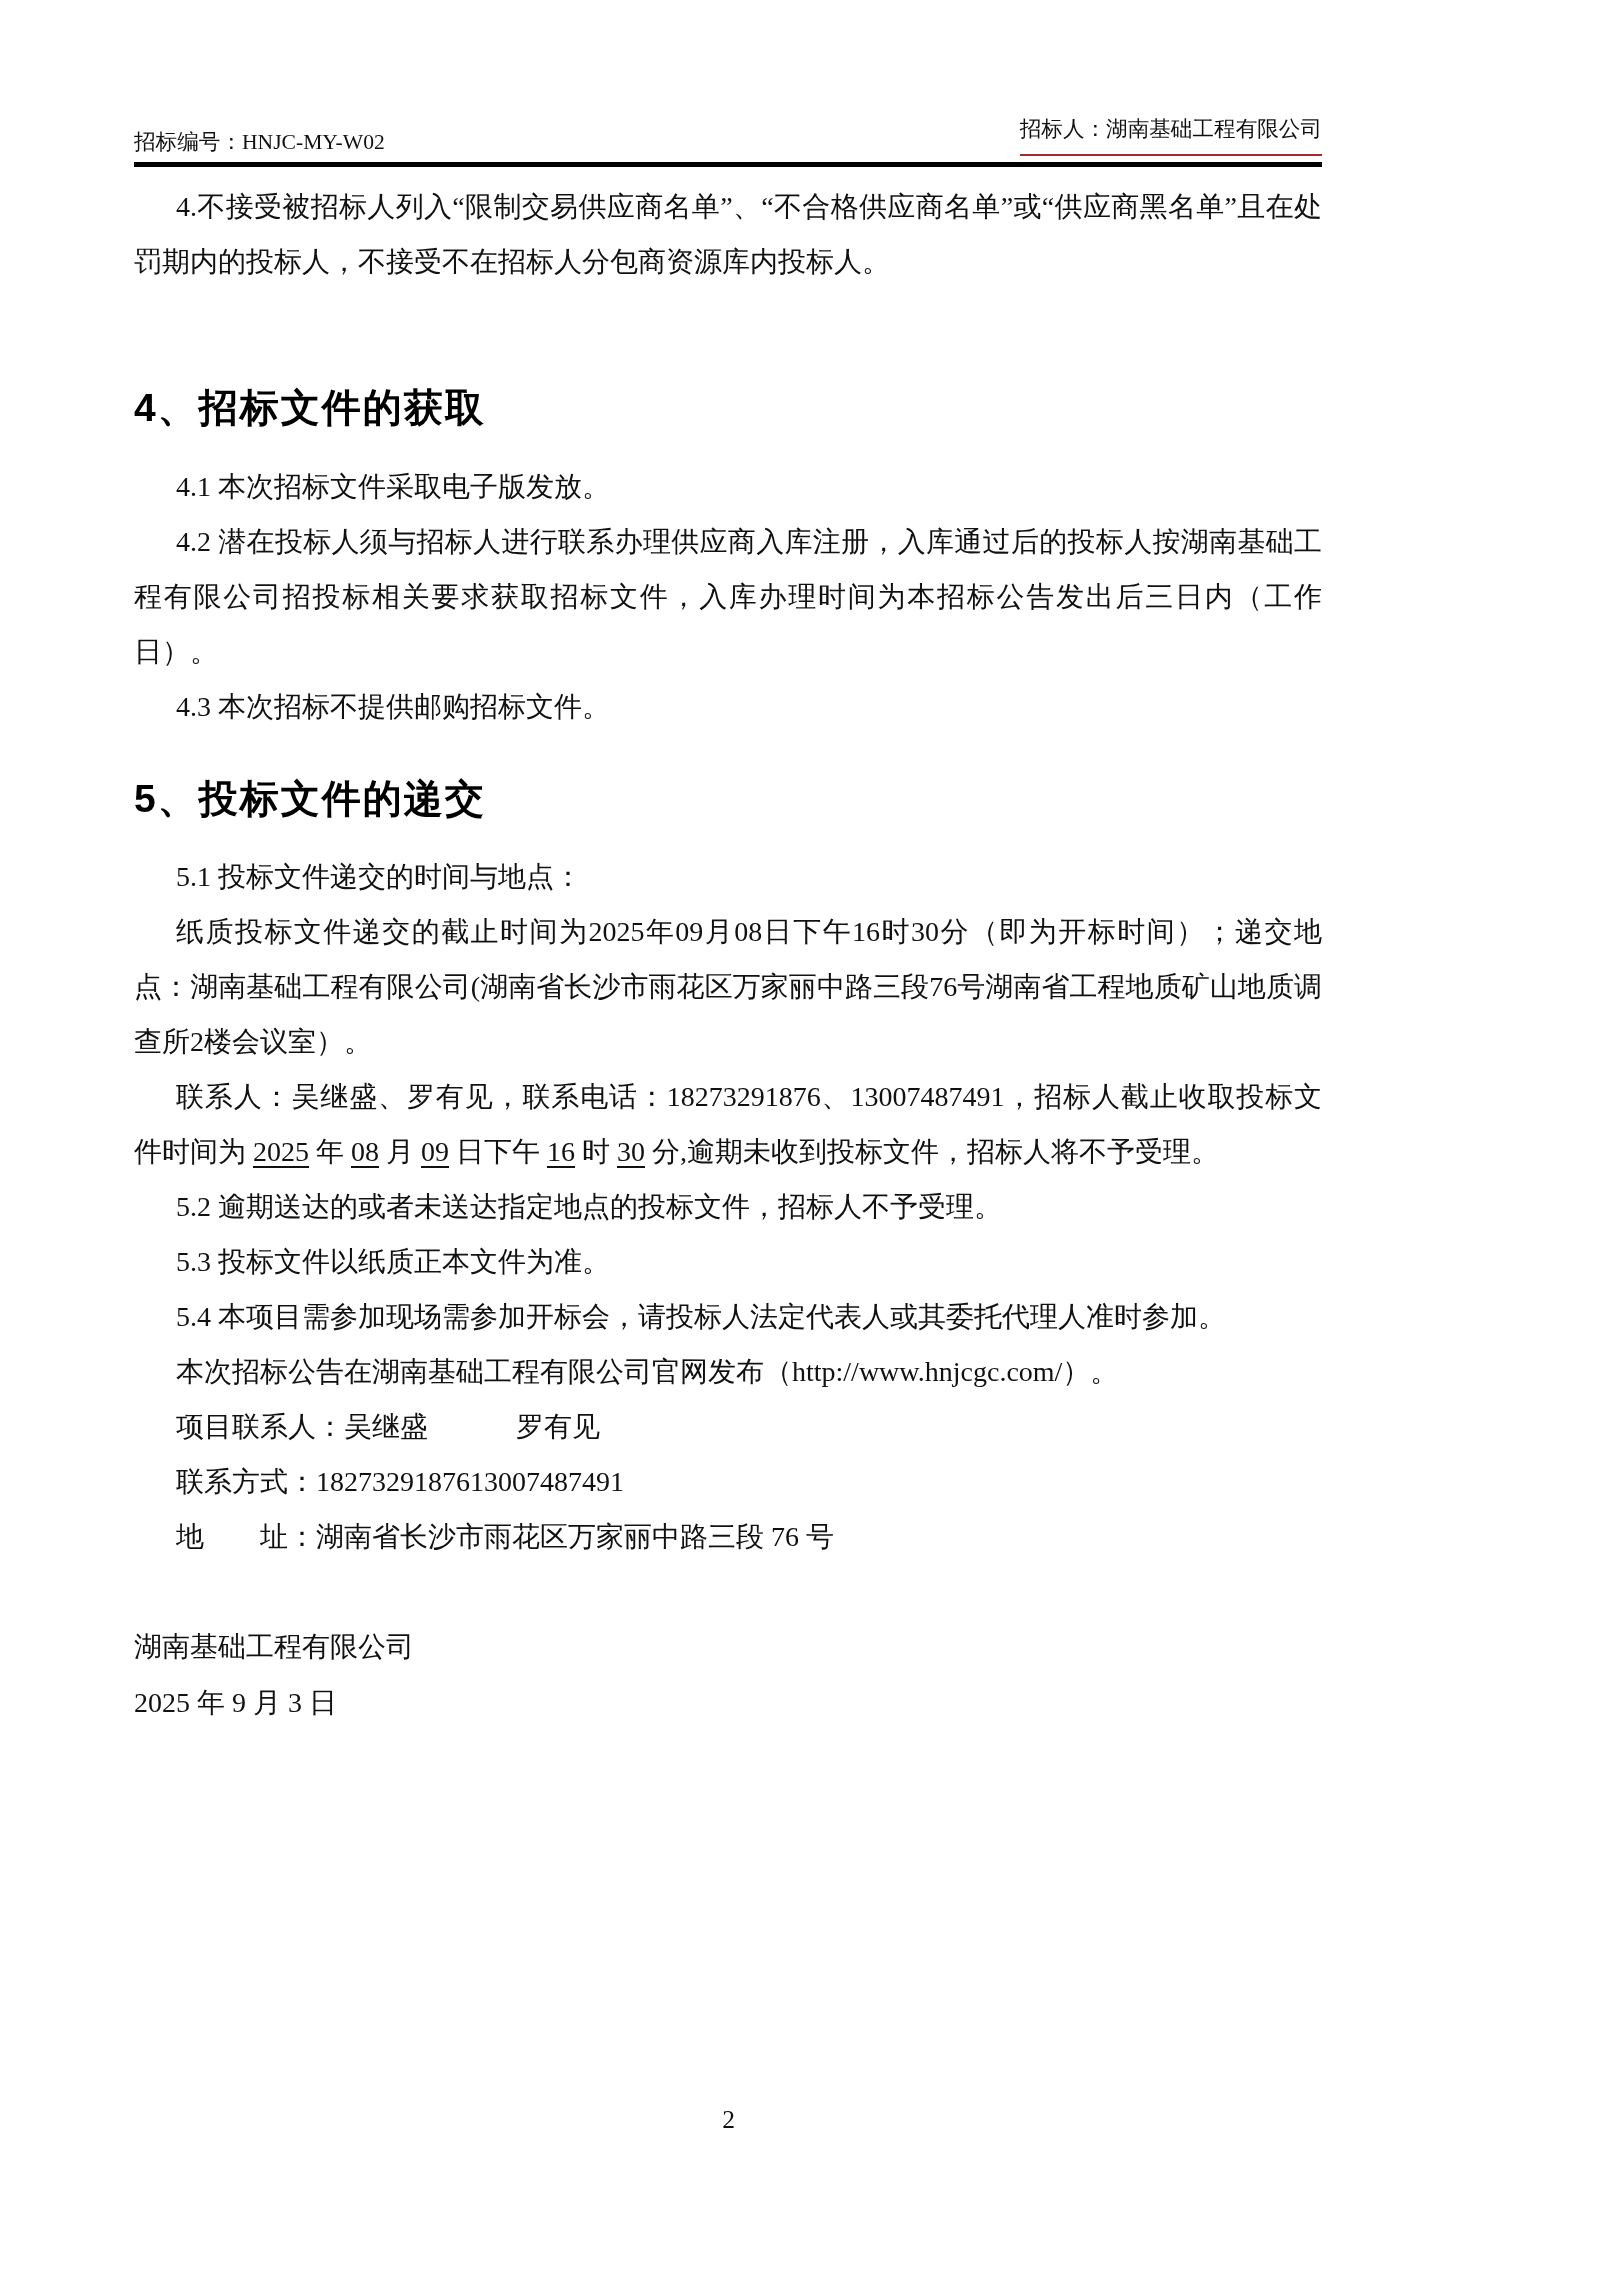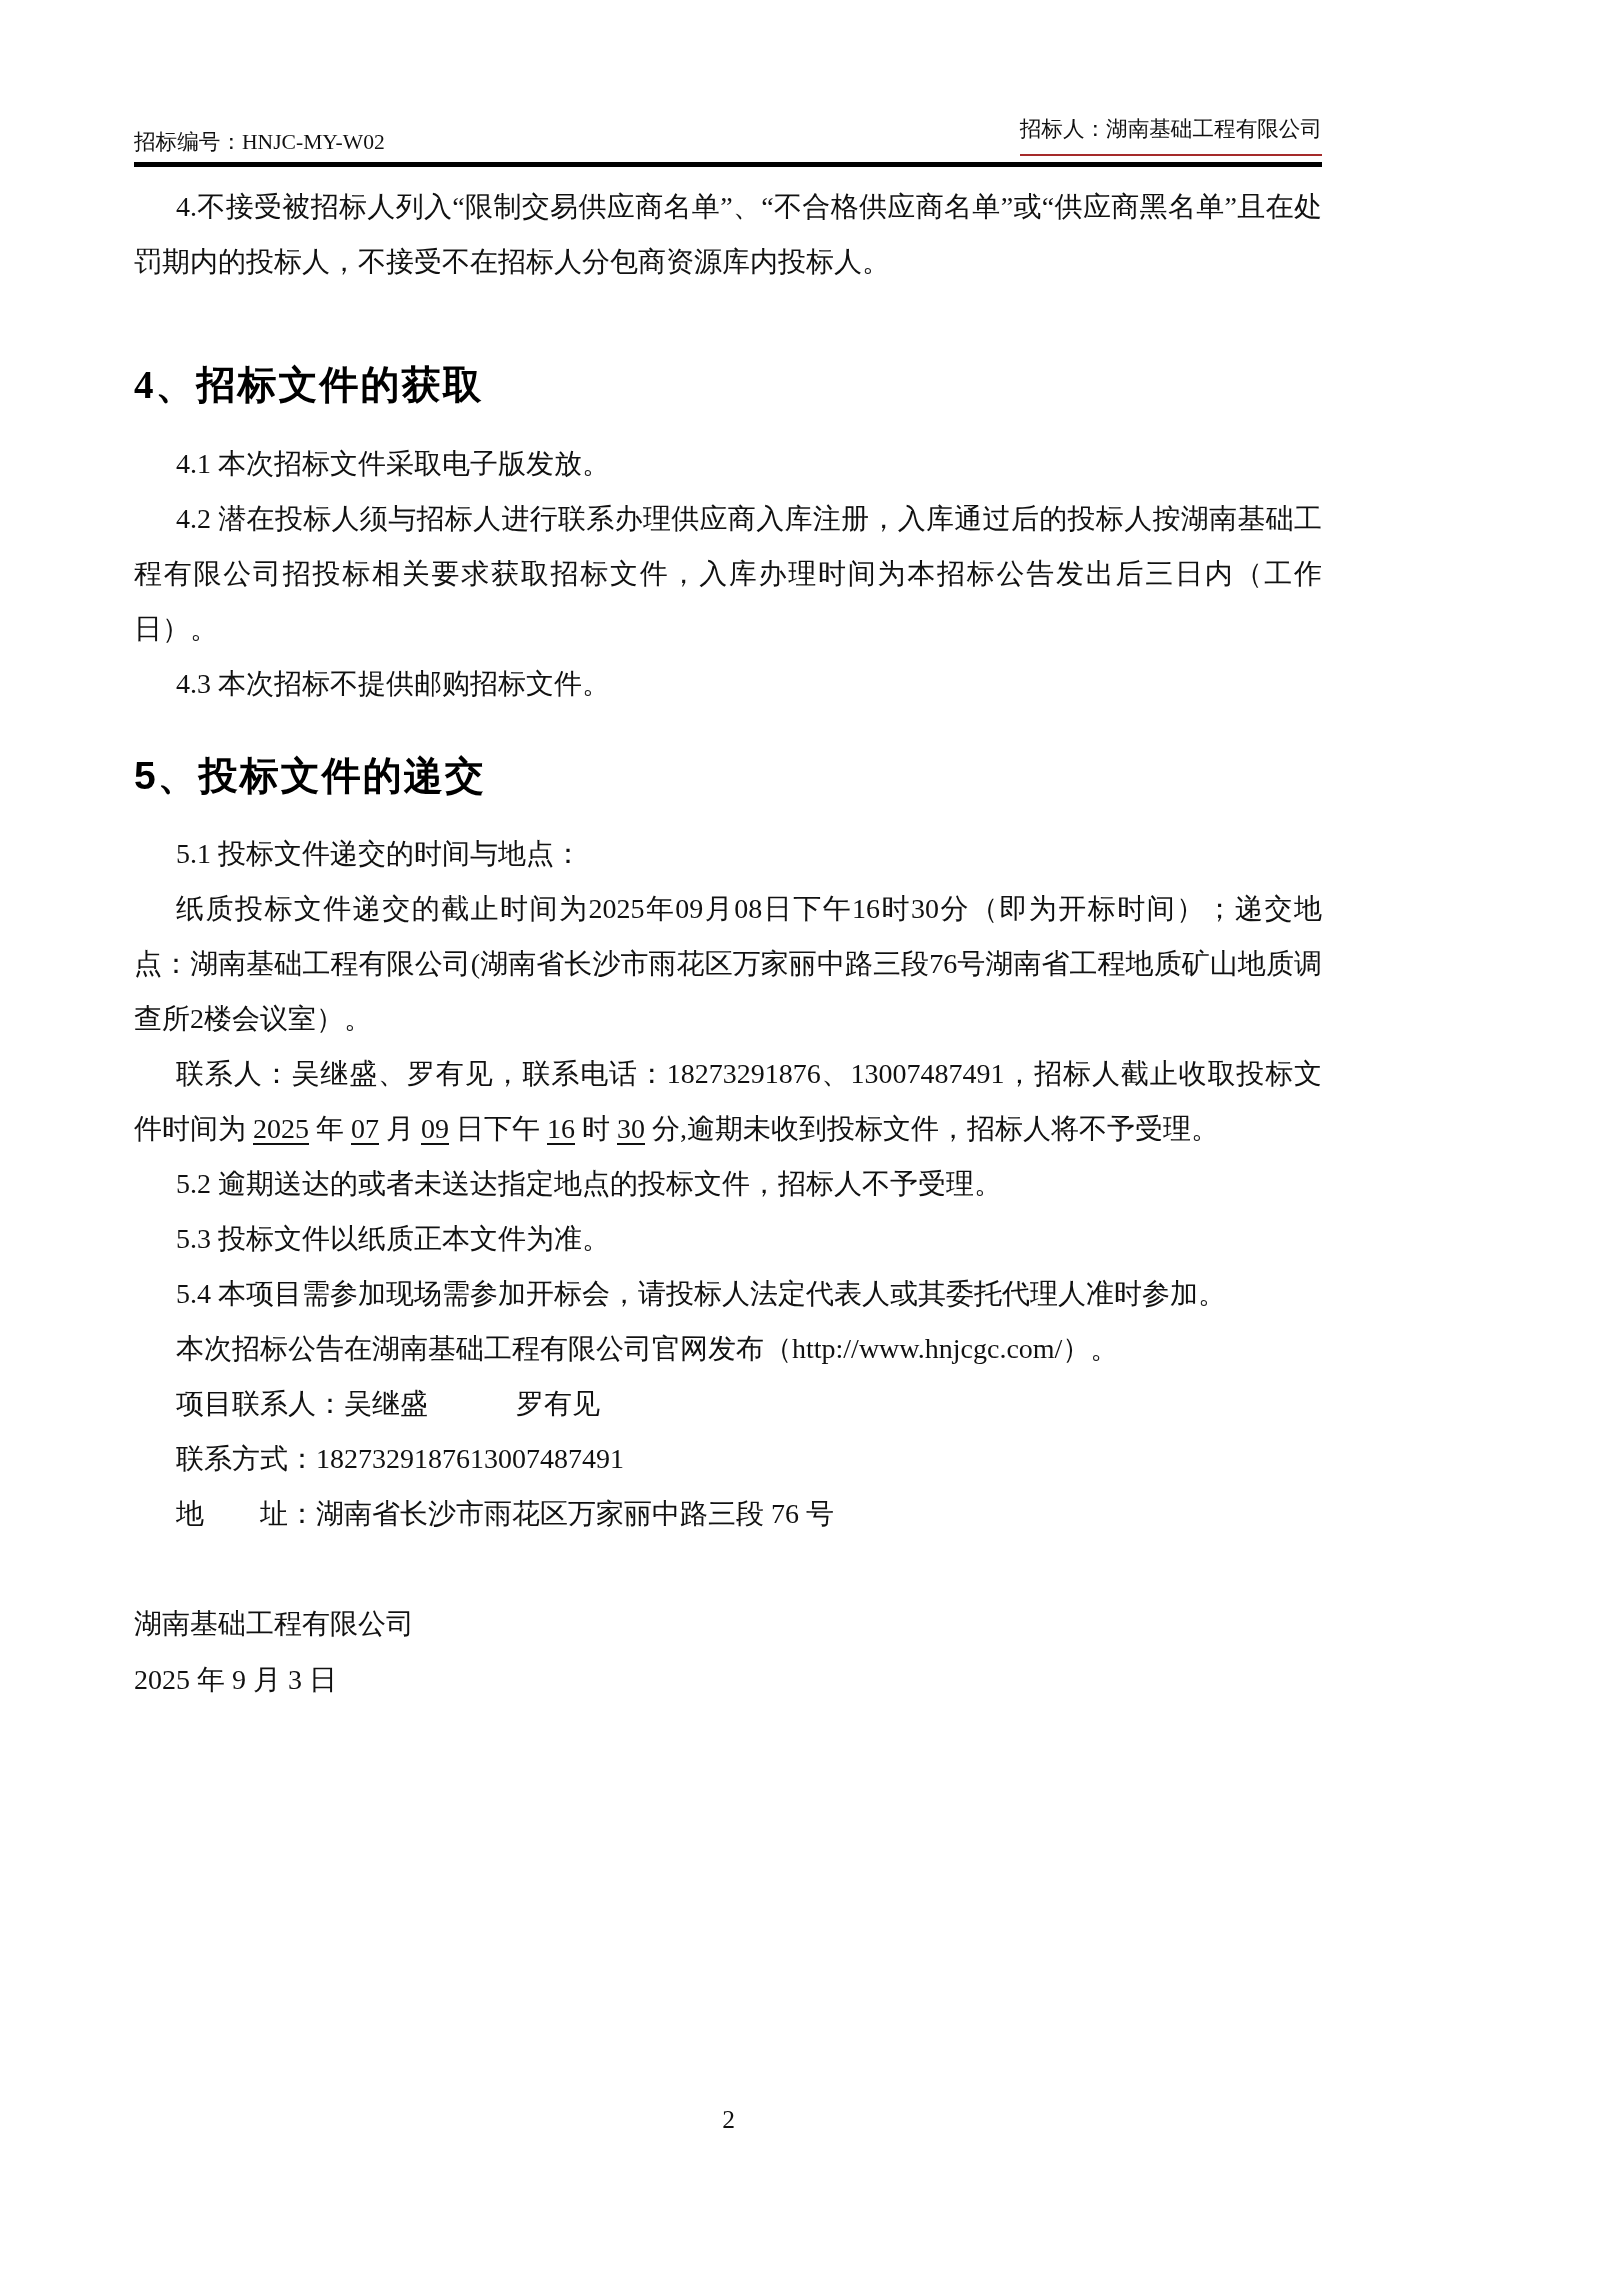--- a/index.html
+++ b/index.html
@@ -36,21 +36,21 @@
   p.intro { margin-top: 11.8px; }
   h2.sec-title {
     font-family: "Liberation Sans", "DejaVu Sans", sans-serif;
     font-size: 39px;
     line-height: 51px;
     font-weight: bold;
     letter-spacing: 2px;
     margin: 39px 0 25.5px 0;
     color: #000000;
   }
-  h2.first-title { margin-top: 70px; font-family: Liberation Serif, serif; }
+  h2.first-title { margin-top: 93px; }
   .u { text-decoration: underline; text-underline-offset: 4.9px; }
   .contact-row .second { margin-left: 88px; }
   .phone-row .second { }
   .signature {
     margin-top: 55px;
     text-align: left;
     font-size: 28px;
     line-height: 56px;
   }
   .signature .sig-company { padding-right: 231px; }
@@ -80,21 +80,21 @@
     <p class="body intro">4.不接受被招标人列入“限制交易供应商名单”、“不合格供应商名单”或“供应商黑名单”且在处罚期内的投标人，不接受不在招标人分包商资源库内投标人。</p>
 
     <h2 class="sec-title first-title">4、招标文件的获取</h2>
     <p class="body">4.1 本次招标文件采取电子版发放。</p>
     <p class="body">4.2 潜在投标人须与招标人进行联系办理供应商入库注册，入库通过后的投标人按湖南基础工程有限公司招投标相关要求获取招标文件，入库办理时间为本招标公告发出后三日内（工作日）。</p>
     <p class="body">4.3 本次招标不提供邮购招标文件。</p>
 
     <h2 class="sec-title">5、投标文件的递交</h2>
     <p class="body">5.1 投标文件递交的时间与地点：</p>
     <p class="body">纸质投标文件递交的截止时间为2025年09月08日下午16时30分（即为开标时间）；递交地点：湖南基础工程有限公司(湖南省长沙市雨花区万家丽中路三段76号湖南省工程地质矿山地质调查所2楼会议室）。</p>
-    <p class="body"><span>联系人：吴继盛、罗有见，联系电话：18273291876、13007487491，招标人截止收取投标文件时间为 </span><span class="u">2025</span><span> 年 </span><span class="u">07</span><span> 月 </span><span class="u">09</span><span> 日下午 </span><span class="u">16</span><span> 时 </span><span class="u">30</span><span> 分,逾期未收到投标文件，招标人将不予受理。</span></p>
+    <p class="body"><span>联系人：吴继盛、罗有见，联系电话：18273291876、13007487491，招标人截止收取投标文件时间为 </span><span class="u">2025</span><span> 年 </span><span class="u">08</span><span> 月 </span><span class="u">09</span><span> 日下午 </span><span class="u">16</span><span> 时 </span><span class="u">30</span><span> 分,逾期未收到投标文件，招标人将不予受理。</span></p>
     <p class="body">5.2 逾期送达的或者未送达指定地点的投标文件，招标人不予受理。</p>
     <p class="body">5.3 投标文件以纸质正本文件为准。</p>
     <p class="body">5.4 本项目需参加现场需参加开标会，请投标人法定代表人或其委托代理人准时参加。</p>
 
     <p class="body">本次招标公告在湖南基础工程有限公司官网发布（http://www.hnjcgc.com/）。</p>
 
     <p class="body contact-row">
       <span>项目联系人：</span><span>吴继盛</span><span class="second">罗有见</span>
     </p>
     <p class="body phone-row">

